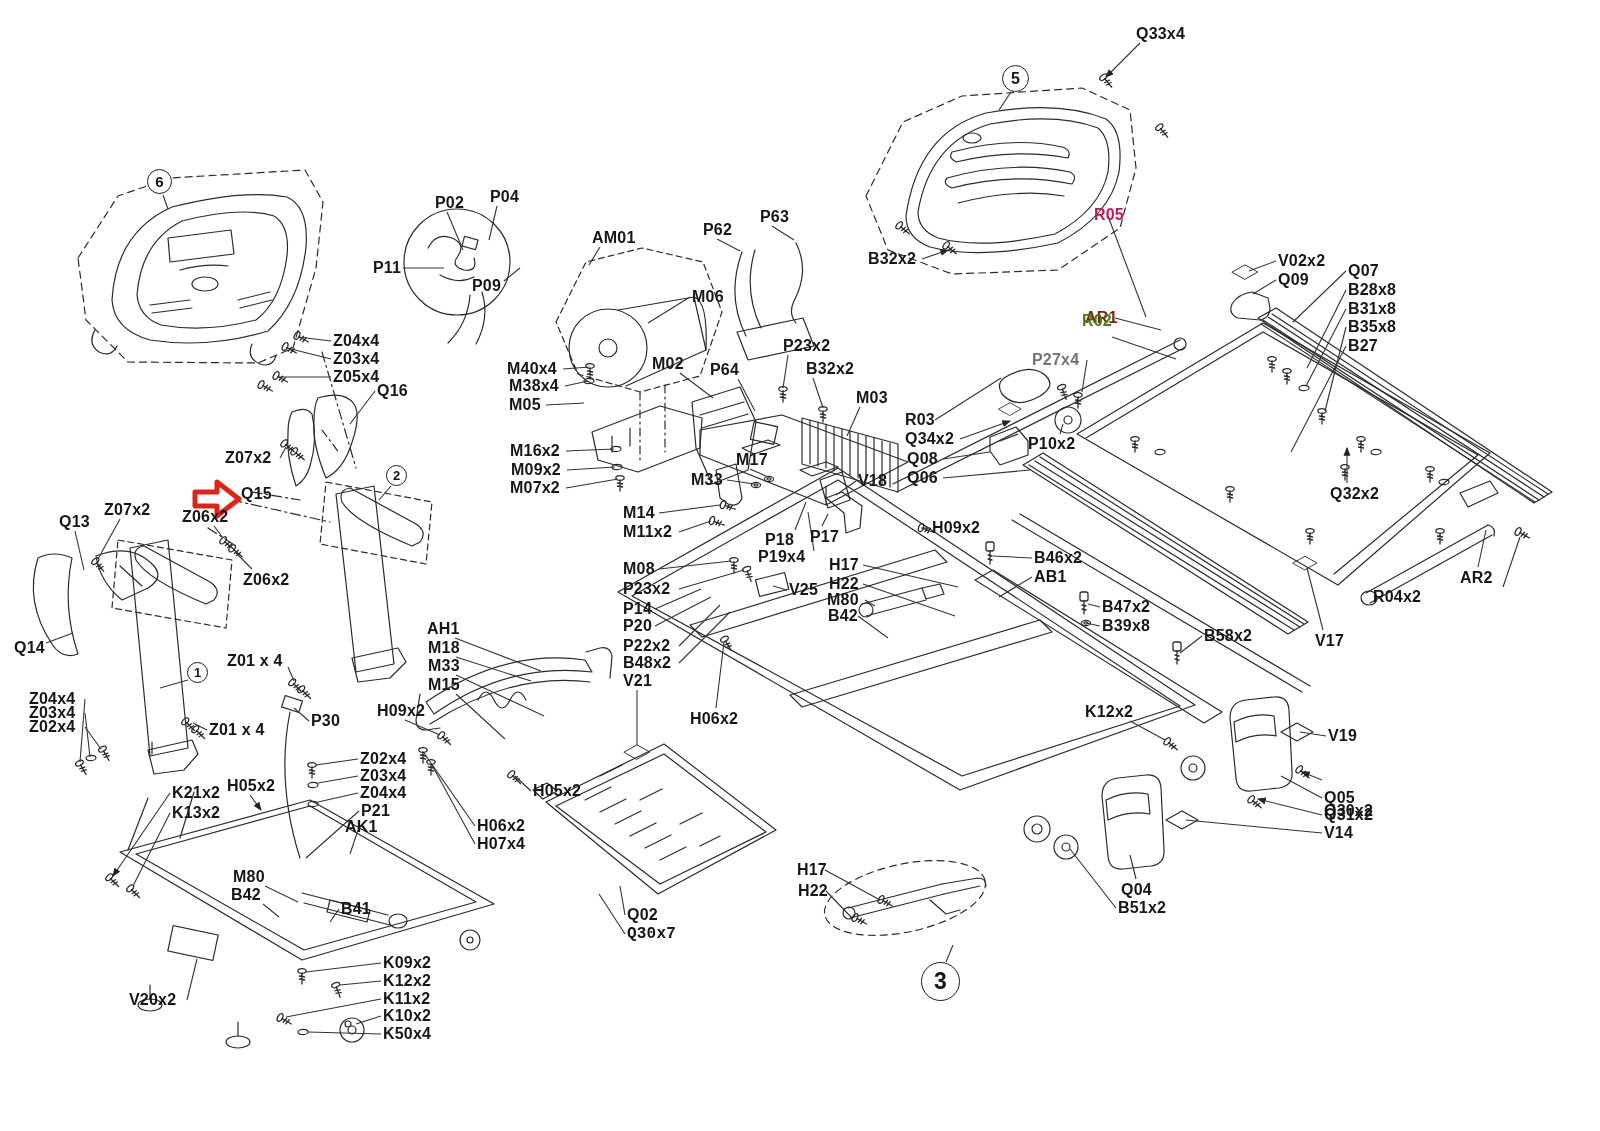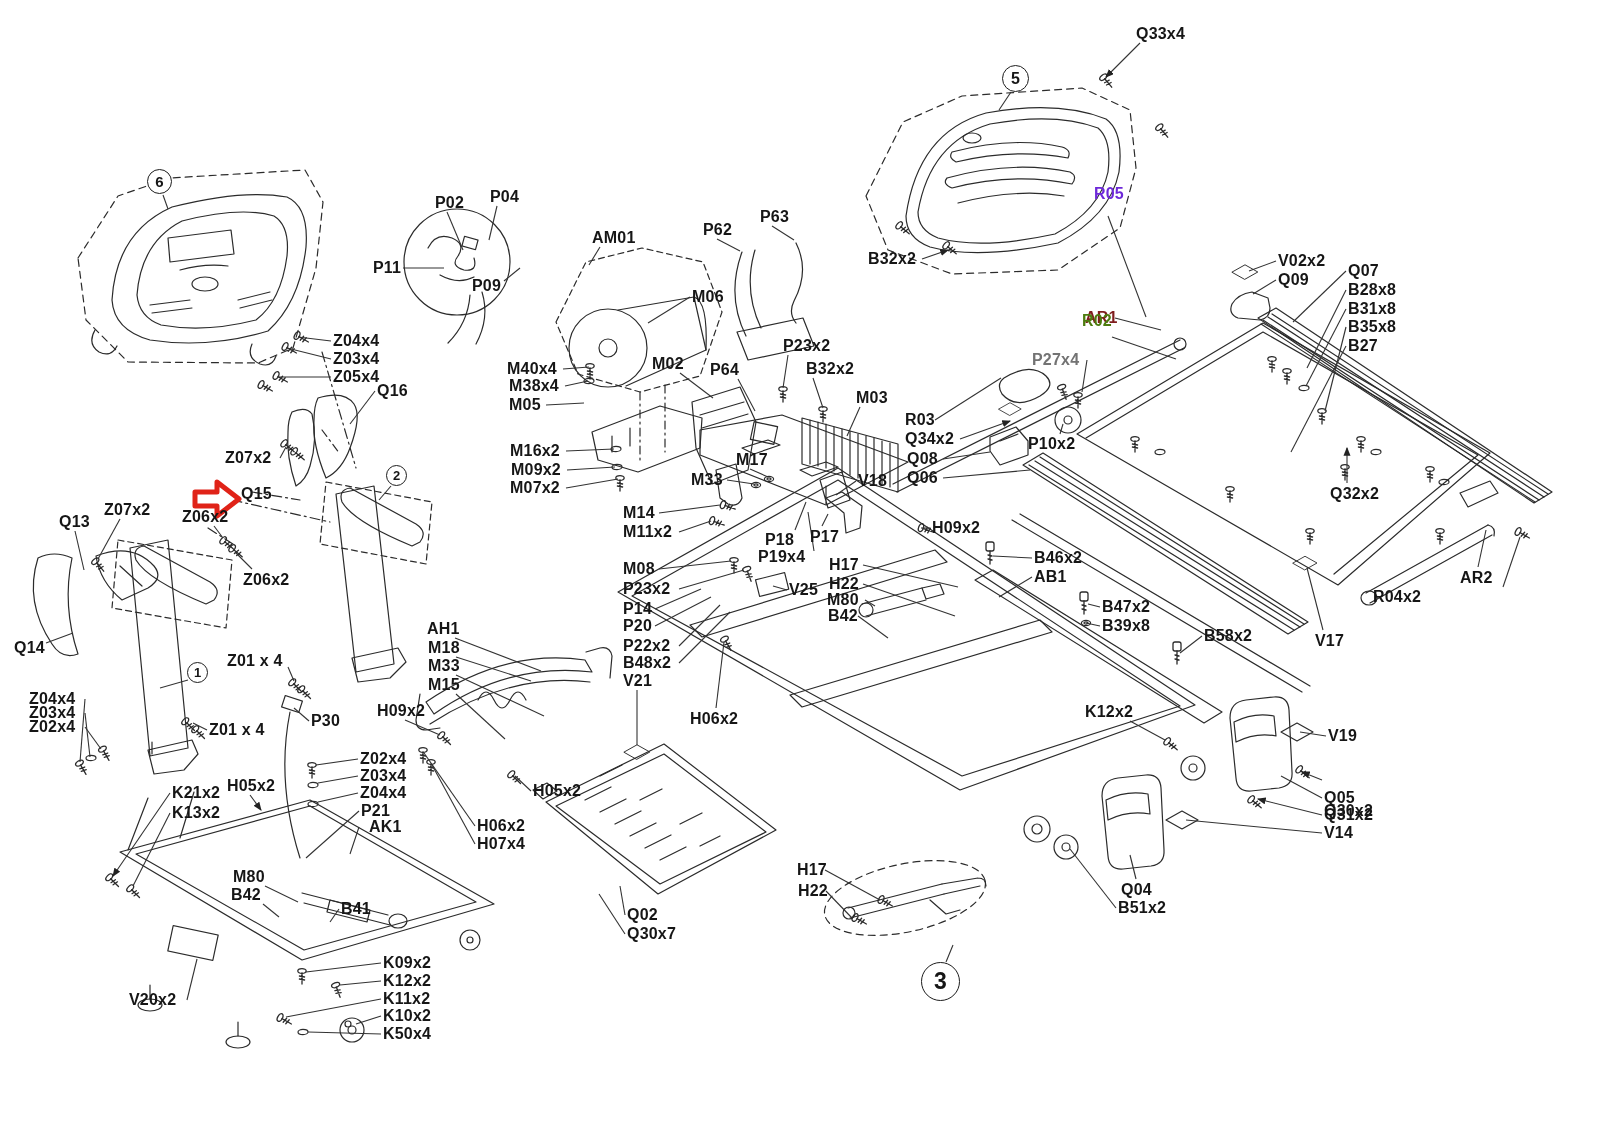--- a/index.html
+++ b/index.html
@@ -440,21 +440,21 @@
       <div class="lbl" style="left: 435px; top: 194px; color: rgb(22, 22, 22);">P02</div>
       <div class="lbl" style="left: 490px; top: 188px; color: rgb(22, 22, 22);">P04</div>
       <div class="lbl" style="left: 373px; top: 259px; color: rgb(22, 22, 22);">P11</div>
       <div class="lbl" style="left: 472px; top: 277px; color: rgb(22, 22, 22);">P09</div>
       <div class="lbl" style="left: 592px; top: 229px; color: rgb(22, 22, 22);">AM01</div>
       <div class="lbl" style="left: 692px; top: 288px; color: rgb(22, 22, 22);">M06</div>
       <div class="lbl" style="left: 703px; top: 221px; color: rgb(22, 22, 22);">P62</div>
       <div class="lbl" style="left: 760px; top: 208px; color: rgb(22, 22, 22);">P63</div>
       <div class="lbl" style="left: 868px; top: 250px; color: rgb(22, 22, 22);">B32x2</div>
       <div class="lbl" style="left: 1136px; top: 25px; color: rgb(22, 22, 22);">Q33x4</div>
-      <div class="lbl" style="left: 1094px; top: 185px; color: #6d28d9;">R05</div>
+      <div class="lbl" style="left: 1094px; top: 206px; color: #be185d;">R05</div>
       <div class="lbl" style="left: 1278px; top: 252px; color: rgb(22, 22, 22);">V02x2</div>
       <div class="lbl" style="left: 1278px; top: 271px; color: rgb(22, 22, 22);">Q09</div>
       <div class="lbl" style="left: 1348px; top: 262px; color: rgb(22, 22, 22);">Q07</div>
       <div class="lbl" style="left: 1348px; top: 281px; color: rgb(22, 22, 22);">B28x8</div>
       <div class="lbl" style="left: 1348px; top: 300px; color: rgb(22, 22, 22);">B31x8</div>
       <div class="lbl" style="left: 1348px; top: 318px; color: rgb(22, 22, 22);">B35x8</div>
       <div class="lbl" style="left: 1348px; top: 337px; color: rgb(22, 22, 22);">B27</div>
       <div class="lbl" style="left: 1085px; top: 309px; color: #7f1d1d;">AR1</div>
       <div class="lbl" style="left: 1082px; top: 312px; color: #4d7c0f;">R02</div>
       <div class="lbl" style="left: 1032px; top: 351px; color: #737373;">P27x4</div>
@@ -508,21 +508,21 @@
       <div class="lbl" style="left: 1324px; top: 806px; color: rgb(22, 22, 22);">Q31x2</div>
       <div class="lbl" style="left: 1324px; top: 824px; color: rgb(22, 22, 22);">V14</div>
       <div class="lbl" style="left: 1121px; top: 881px; color: rgb(22, 22, 22);">Q04</div>
       <div class="lbl" style="left: 1118px; top: 899px; color: rgb(22, 22, 22);">B51x2</div>
       <div class="lbl" style="left: 1460px; top: 569px; color: rgb(22, 22, 22);">AR2</div>
       <div class="lbl" style="left: 1373px; top: 588px; color: rgb(22, 22, 22);">R04x2</div>
       <div class="lbl" style="left: 1315px; top: 632px; color: rgb(22, 22, 22);">V17</div>
       <div class="lbl" style="left: 797px; top: 861px; color: rgb(22, 22, 22);">H17</div>
       <div class="lbl" style="left: 798px; top: 882px; color: rgb(22, 22, 22);">H22</div>
       <div class="lbl" style="left: 627px; top: 906px; color: rgb(22, 22, 22);">Q02</div>
-      <div class="lbl" style="left: 627px; top: 925px; color: rgb(22, 22, 22);">Q30x7</div>
+      <div class="lbl" style="left: 627px; top: 925px; color: rgb(22, 22, 22); font-family: Liberation Mono, monospace;">Q30x7</div>
       <div class="lbl" style="left: 690px; top: 710px; color: rgb(22, 22, 22);">H06x2</div>
       <div class="lbl" style="left: 129px; top: 991px; color: rgb(22, 22, 22);">V20x2</div>
       <div class="lbl" style="left: 383px; top: 954px; color: rgb(22, 22, 22);">K09x2</div>
       <div class="lbl" style="left: 383px; top: 972px; color: rgb(22, 22, 22);">K12x2</div>
       <div class="lbl" style="left: 383px; top: 990px; color: rgb(22, 22, 22);">K11x2</div>
       <div class="lbl" style="left: 383px; top: 1007px; color: rgb(22, 22, 22);">K10x2</div>
       <div class="lbl" style="left: 383px; top: 1025px; color: rgb(22, 22, 22);">K50x4</div>
       <div class="lbl" style="left: 341px; top: 900px; color: rgb(22, 22, 22);">B41</div>
       <div class="lbl" style="left: 233px; top: 868px; color: rgb(22, 22, 22);">M80</div>
       <div class="lbl" style="left: 231px; top: 886px; color: rgb(22, 22, 22);">B42</div>
@@ -544,21 +544,21 @@
       <div class="lbl" style="left: 243px; top: 571px; color: rgb(22, 22, 22);">Z06x2</div>
       <div class="lbl" style="left: 427px; top: 620px; color: rgb(22, 22, 22);">AH1</div>
       <div class="lbl" style="left: 428px; top: 639px; color: rgb(22, 22, 22);">M18</div>
       <div class="lbl" style="left: 428px; top: 657px; color: rgb(22, 22, 22);">M33</div>
       <div class="lbl" style="left: 428px; top: 676px; color: rgb(22, 22, 22);">M15</div>
       <div class="lbl" style="left: 377px; top: 702px; color: rgb(22, 22, 22);">H09x2</div>
       <div class="lbl" style="left: 360px; top: 750px; color: rgb(22, 22, 22);">Z02x4</div>
       <div class="lbl" style="left: 360px; top: 767px; color: rgb(22, 22, 22);">Z03x4</div>
       <div class="lbl" style="left: 360px; top: 784px; color: rgb(22, 22, 22);">Z04x4</div>
       <div class="lbl" style="left: 361px; top: 802px; color: rgb(22, 22, 22);">P21</div>
-      <div class="lbl" style="left: 369px; top: 818px; color: rgb(22, 22, 22);">AK1</div>
+      <div class="lbl" style="left: 345px; top: 818px; color: rgb(22, 22, 22);">AK1</div>
       <div class="lbl" style="left: 533px; top: 782px; color: rgb(22, 22, 22);">H05x2</div>
       <div class="lbl" style="left: 477px; top: 817px; color: rgb(22, 22, 22);">H06x2</div>
       <div class="lbl" style="left: 477px; top: 835px; color: rgb(22, 22, 22);">H07x4</div>
     </div>
   <div id="callouts">
       <div class="callout" style="left: 147px; top: 169px; width: 23px; height: 23px; font-size: 15px;">6</div>
       <div class="callout" style="left: 1002px; top: 65px; width: 25px; height: 25px; font-size: 16px;">5</div>
       <div class="callout" style="left: 386px; top: 465px; width: 19px; height: 19px; font-size: 13px;">2</div>
       <div class="callout" style="left: 187px; top: 662px; width: 19px; height: 19px; font-size: 13px;">1</div>
       <div class="callout" style="left: 921px; top: 962px; width: 37px; height: 37px; font-size: 23px;">3</div>

